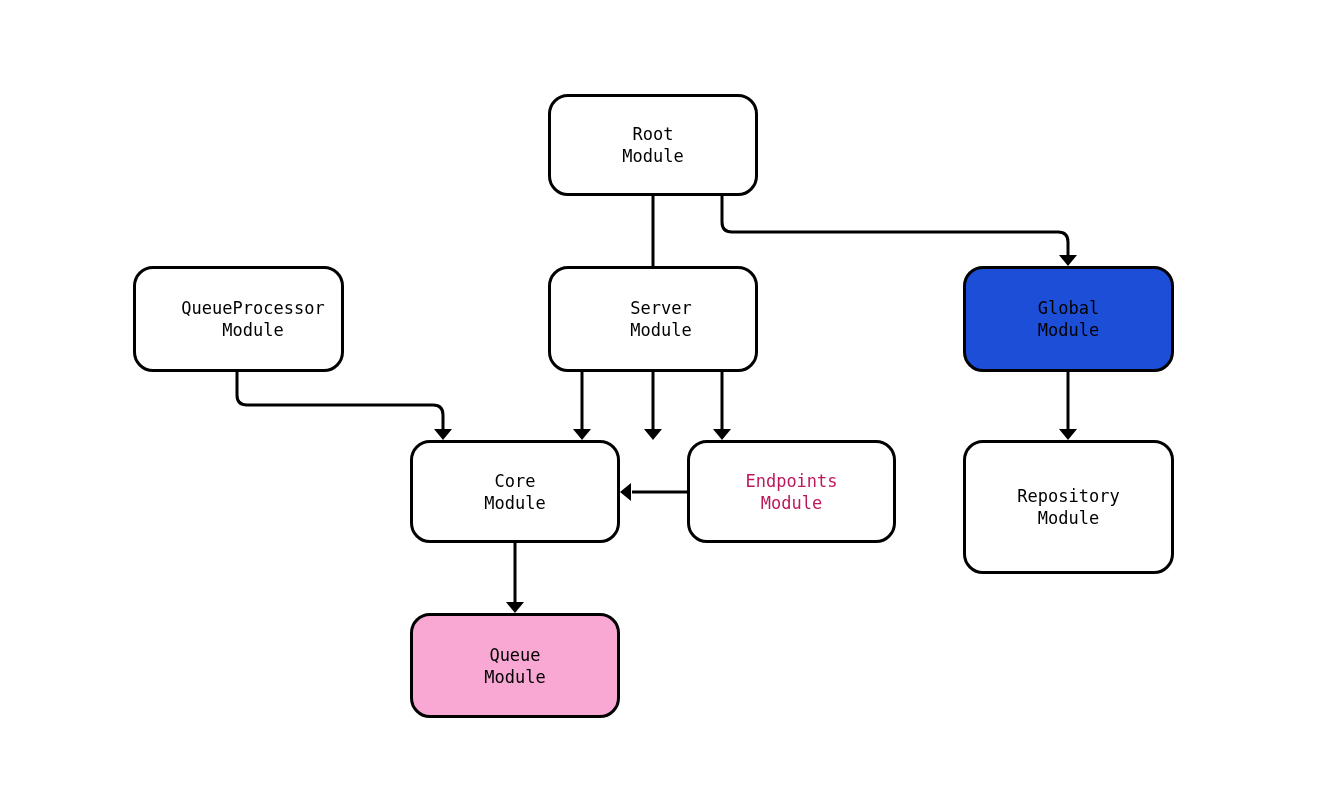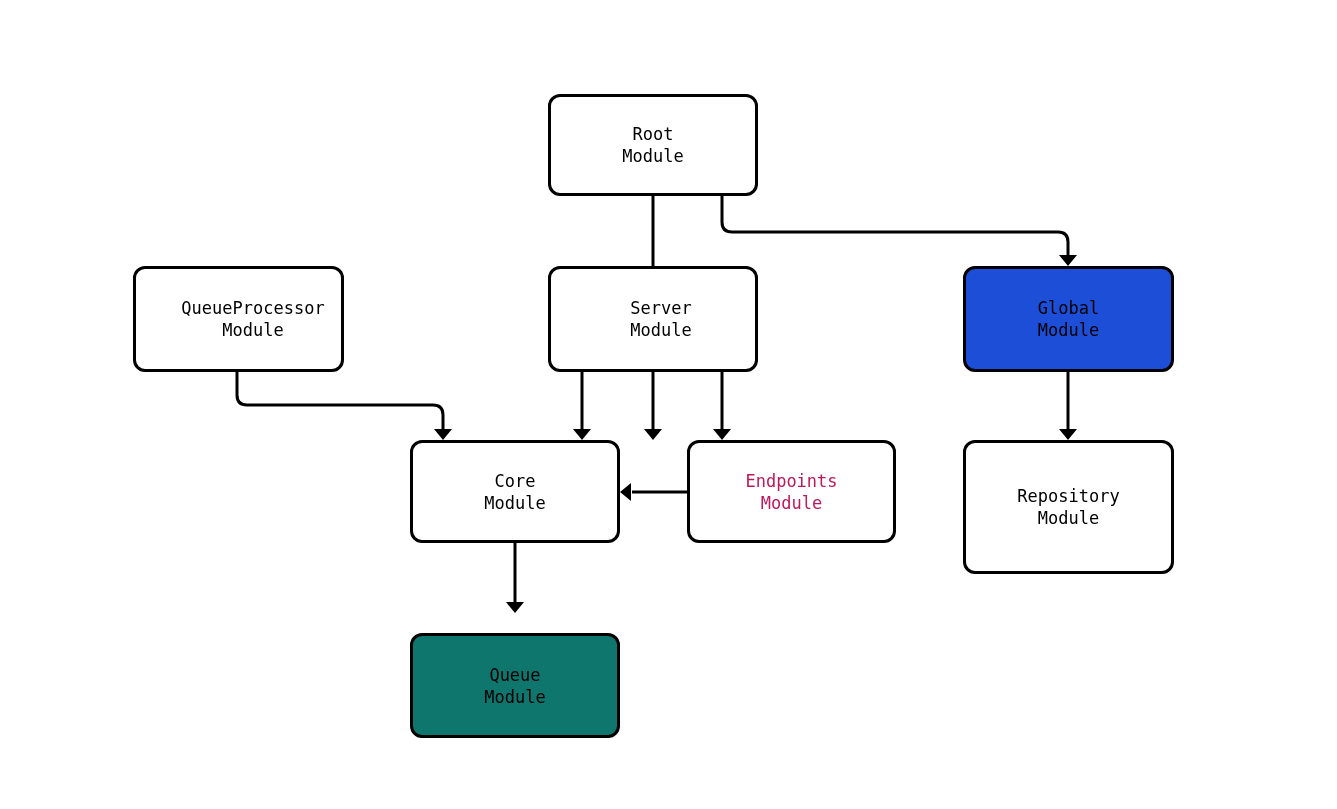--- a/index.html
+++ b/index.html
@@ -22,21 +22,21 @@
     top: 0;
     left: 0;
     width: 1337px;
     height: 809px;
   }
   .node {
     position: absolute;
     box-sizing: border-box;
     background: #ffffff;
     border: 3px solid #000000;
-    border-radius: 12px;
+    border-radius: 20px;
     display: flex;
     align-items: center;
     justify-content: center;
     z-index: 2;
   }
   .node-label {
     font-family: "DejaVu Sans Mono", monospace;
     font-size: 17px;
     line-height: 22px;
     color: #000000;
@@ -107,19 +107,19 @@
 Module</div>
       </div>
       <div class="node" style="left: 687px; top: 440px; width: 209px; height: 103px; background: rgb(255, 255, 255); border-color: rgb(0, 0, 0);">
         <div class="node-label" style="color: #be185d;">Endpoints
 Module</div>
       </div>
       <div class="node" style="left: 963px; top: 440px; width: 211px; height: 134px; background: rgb(255, 255, 255); border-color: rgb(0, 0, 0);">
         <div class="node-label" style="color: rgb(0, 0, 0);">Repository
 Module</div>
       </div>
-      <div class="node" style="left: 410px; top: 613px; width: 210px; height: 105px; background: #0f766e; border-color: rgb(0, 0, 0); margin-top: 20px;">
+      <div class="node" style="left: 410px; top: 613px; width: 210px; height: 105px; background: #f9a8d4; border-color: rgb(0, 0, 0);">
         <div class="node-label" style="color: rgb(0, 0, 0);">Queue
 Module</div>
       </div>
     </div>
 
 </div>
 
 </body></html>

